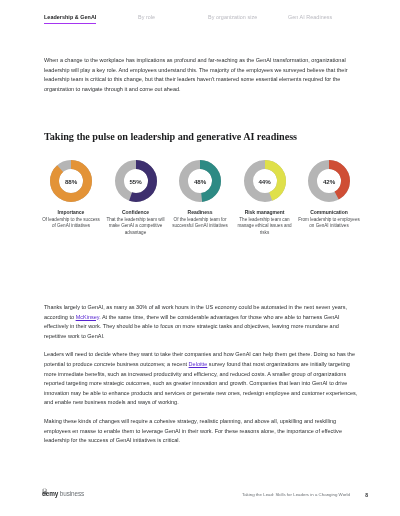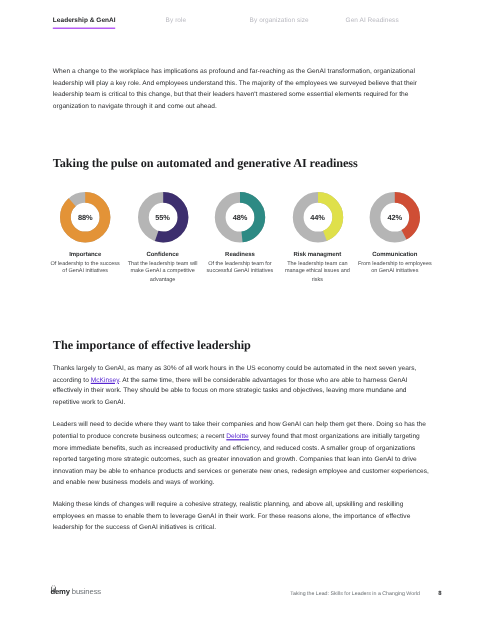--- a/index.html
+++ b/index.html
@@ -105,21 +105,21 @@
 
   <div class="tabbar">
     <div class="tab active tab-1">Leadership &amp; GenAI</div>
     <div class="tab tab-2">By role</div>
     <div class="tab tab-3">By organization size</div>
     <div class="tab tab-4">Gen AI Readiness</div>
   </div>
 
   <p class="intro">When a change to the workplace has implications as profound and far-reaching as the GenAI transformation, organizational leadership will play a key role. And employees understand this. The majority of the employees we surveyed believe that their leadership team is critical to this change, but that their leaders haven't mastered some essential elements required for the organization to navigate through it and come out ahead.</p>
 
-  <h2 class="section-head" id="head-pulse">Taking the pulse on automated and generative AI readiness</h2>
+  <h2 class="section-head" id="head-pulse">Taking the pulse on leadership and generative AI readiness</h2>
 
   <div class="donut-row" id="donut-row">
       <div class="donut-cell">
         <div class="donut">
           <svg viewBox="0 0 44 44">
             <circle cx="22" cy="22" r="16.5" fill="none" stroke="#b5b5b5" stroke-width="9"></circle>
             <circle cx="22" cy="22" r="16.5" fill="none" stroke="#e39337" stroke-width="9" stroke-dasharray="91.2318506602476 103.67255756846318"></circle>
           </svg>
           <div class="donut-val">88%</div>
         </div>
@@ -165,21 +165,20 @@
             <circle cx="22" cy="22" r="16.5" fill="none" stroke="#b5b5b5" stroke-width="9"></circle>
             <circle cx="22" cy="22" r="16.5" fill="none" stroke="#cf4e35" stroke-width="9" stroke-dasharray="43.54247417875454 103.67255756846318"></circle>
           </svg>
           <div class="donut-val">42%</div>
         </div>
         <div class="donut-title">Communication</div>
         <div class="donut-desc">From leadership to employees on GenAI initiatives</div>
       </div>
     </div>
 
-  <h2 class="section-head" id="head-importance">The importance of effective leadership</h2>
 
   <div class="prose" id="prose-main">
     <p><span>Thanks largely to GenAI, as many as 30% of all work hours in the US economy could be automated in the next seven years, according to </span><a class="lnk" href="#">McKinsey</a><span>. At the same time, there will be considerable advantages for those who are able to harness GenAI effectively in their work. They should be able to focus on more strategic tasks and objectives, leaving more mundane and repetitive work to GenAI.</span></p>
     <p><span>Leaders will need to decide where they want to take their companies and how GenAI can help them get there. Doing so has the potential to produce concrete business outcomes; a recent </span><a class="lnk" href="#">Deloitte</a><span> survey found that most organizations are initially targeting more immediate benefits, such as increased productivity and efficiency, and reduced costs. A smaller group of organizations reported targeting more strategic outcomes, such as greater innovation and growth. Companies that lean into GenAI to drive innovation may be able to enhance products and services or generate new ones, redesign employee and customer experiences, and enable new business models and ways of working.</span></p>
     <p>Making these kinds of changes will require a cohesive strategy, realistic planning, and above all, upskilling and reskilling employees en masse to enable them to leverage GenAI in their work. For these reasons alone, the importance of effective leadership for the success of GenAI initiatives is critical.</p>
   </div>
 
   <div class="footer">
     <div class="brand"><b>demy</b><span class="light">business</span></div>
     <div class="umlaut">Ü</div>

